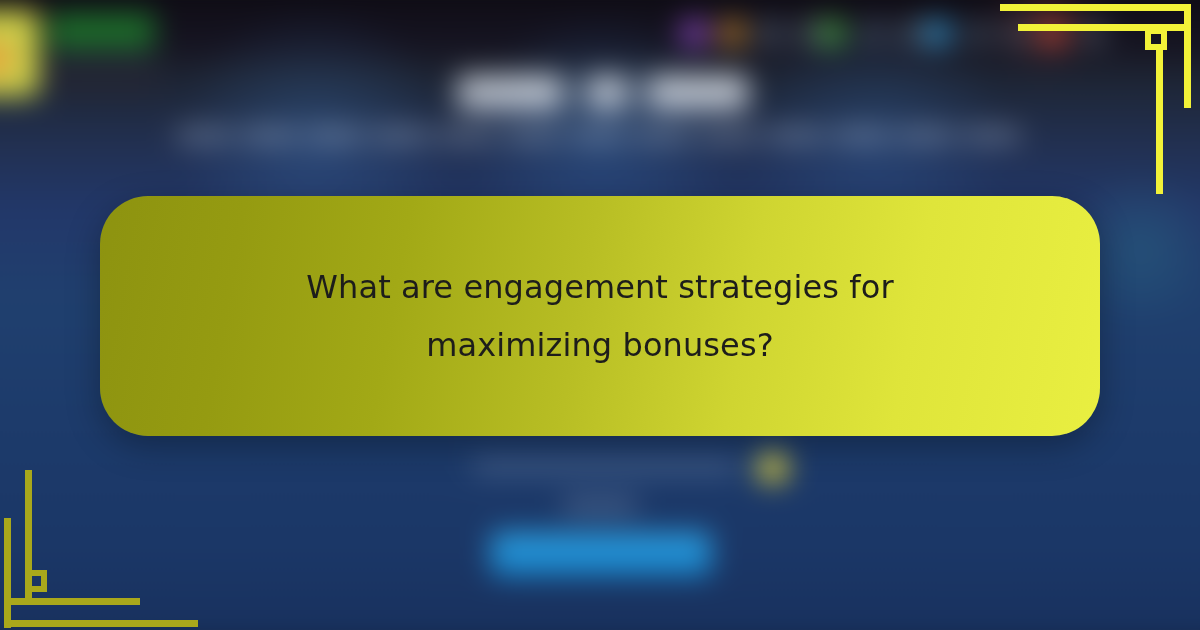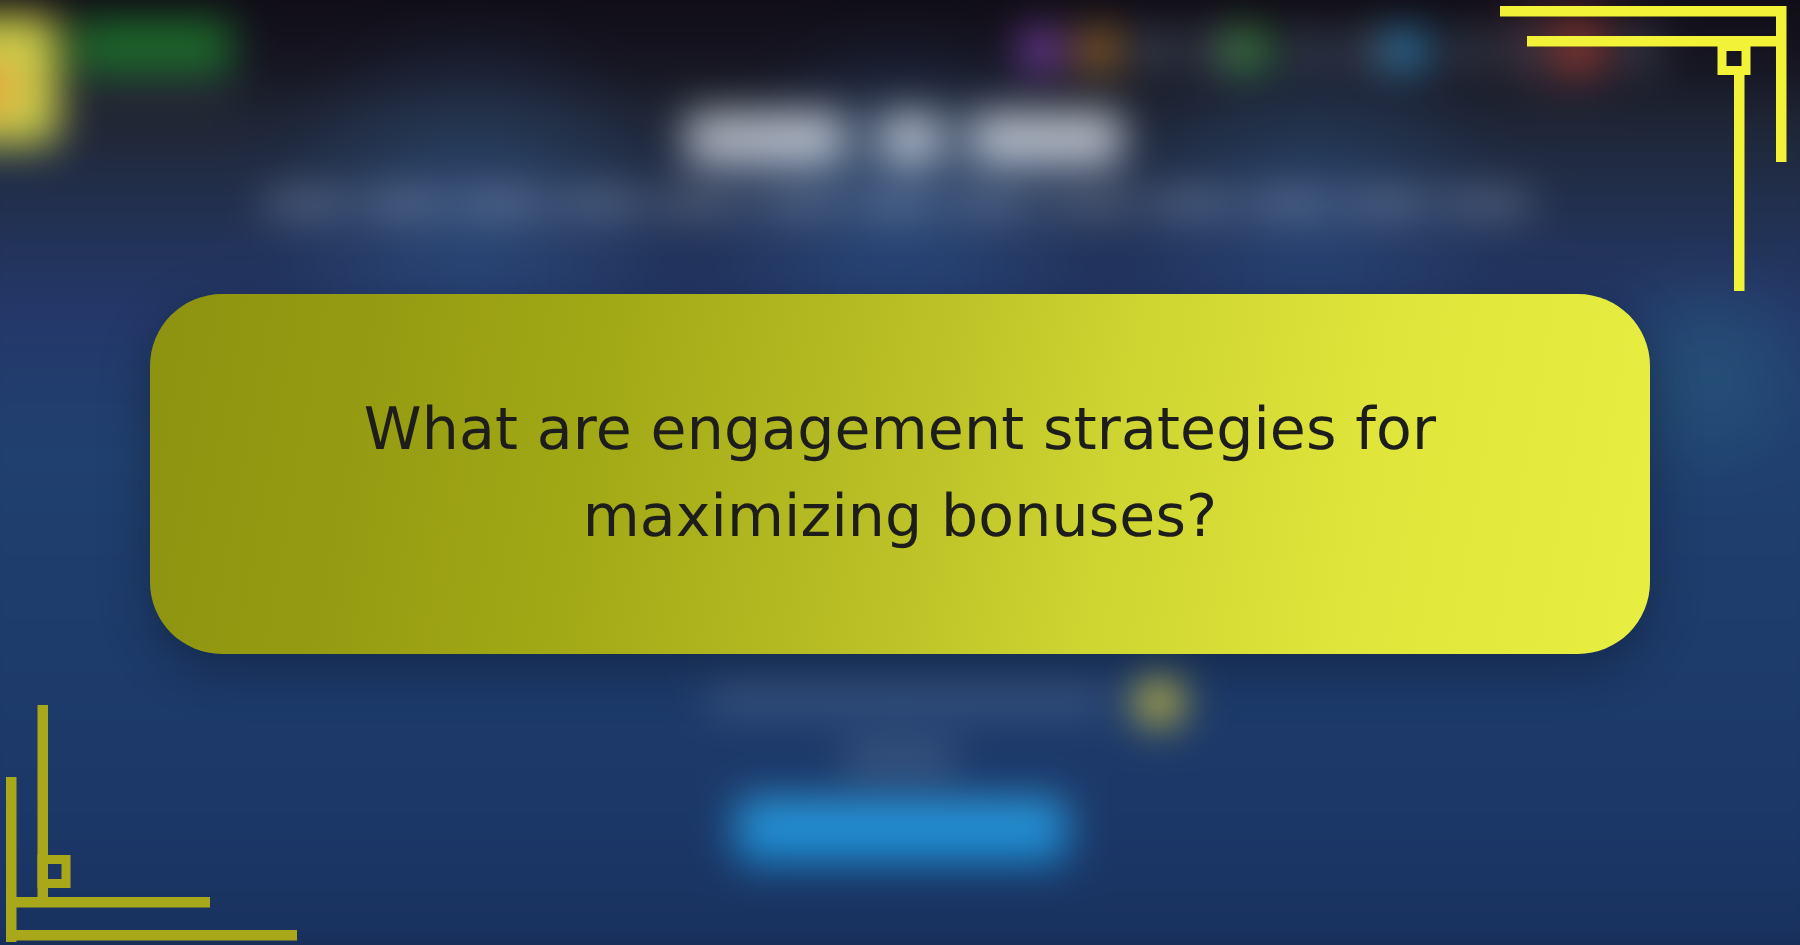--- a/index.html
+++ b/index.html
@@ -115,21 +115,21 @@
       #8d9310 0%, #959b11 14%, #a2a916 30%,
       #b8be24 48%, #cfd531 64%, #dfe53a 80%, #e9ef41 100%);
     box-shadow:0 10px 34px rgba(0,0,0,.30);
     display:flex; align-items:center; justify-content:center;
     z-index:6;
   }
   #question-text {
     width:820px;
     text-align:center;
     color:#1d1d1b;
-    font-size:39px;
+    font-size:32px;
     line-height:58px;
     font-weight:400;
     letter-spacing:.1px;
     font-family:"DejaVu Sans", sans-serif;
     white-space:pre-line;
   }
 
   
   .bracket { position:absolute; z-index:9; }
   .bar { position:absolute; background:#f2f238; }

